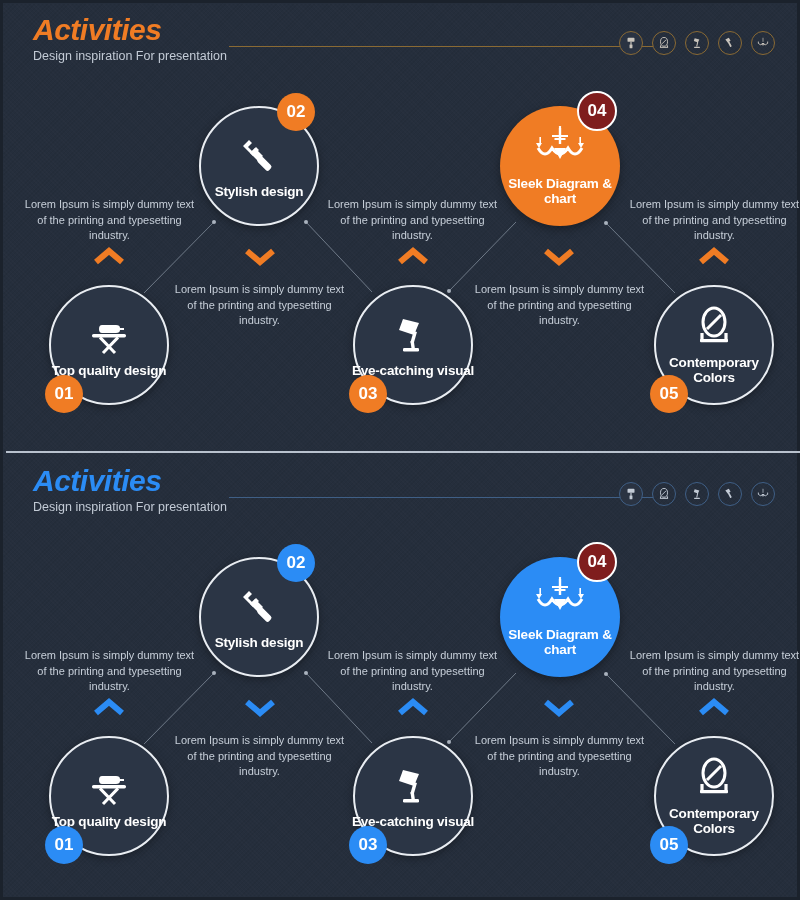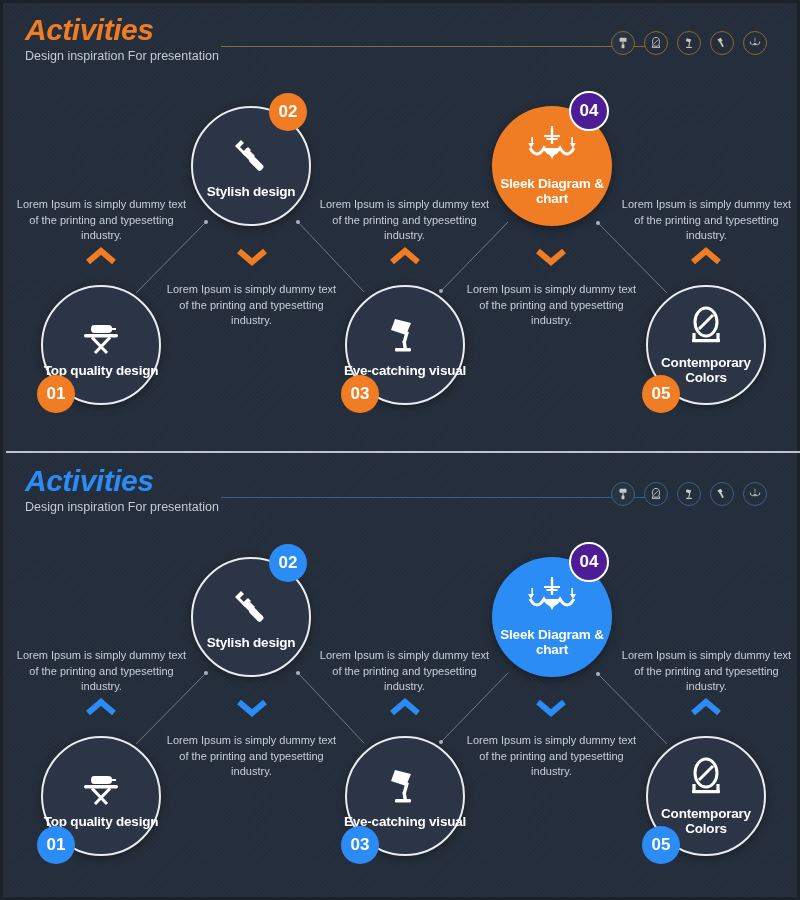--- a/index.html
+++ b/index.html
@@ -22,21 +22,21 @@
     position:absolute; inset:0;
     background-image:
       repeating-linear-gradient(45deg, rgba(255,255,255,.013) 0 1px, transparent 1px 3px),
       repeating-linear-gradient(-45deg, rgba(0,0,0,.05) 0 1px, transparent 1px 3px);
     pointer-events:none;
     z-index:0;
   }
 
   .panel {
     position:absolute;
-    left:0; width:696px; height:443px;
+    left:8px; width:696px; height:443px;
     z-index:1;
   }
   .panel.top    { top:0; }
   .panel.bottom { top:451px; }
 
   .section-divider{
     position:absolute;
     left:3px; top:448px; width:794px; height:2px;
     background:#b9c2ce;
     z-index:2;
@@ -105,21 +105,21 @@
   .badge{
     position:absolute;
     width:38px; height:38px; border-radius:50%;
     display:flex; align-items:center; justify-content:center;
     font-size:17px; font-weight:bold; color:#fff;
     z-index:6;
   }
   .orange .badge{ background:#f07c24; }
   .blue   .badge{ background:#2b8cf5; }
   .badge.dark{
-    background:#4c1d95; border:2px solid #ffffff;
+    background:#7f1d1d; border:2px solid #ffffff;
     width:40px; height:40px;
   }
 
   
   .desc{
     position:absolute;
     width:175px;
     font-size:11px; line-height:15.5px;
     color:#c7cfd9; text-align:center;
     z-index:3;

